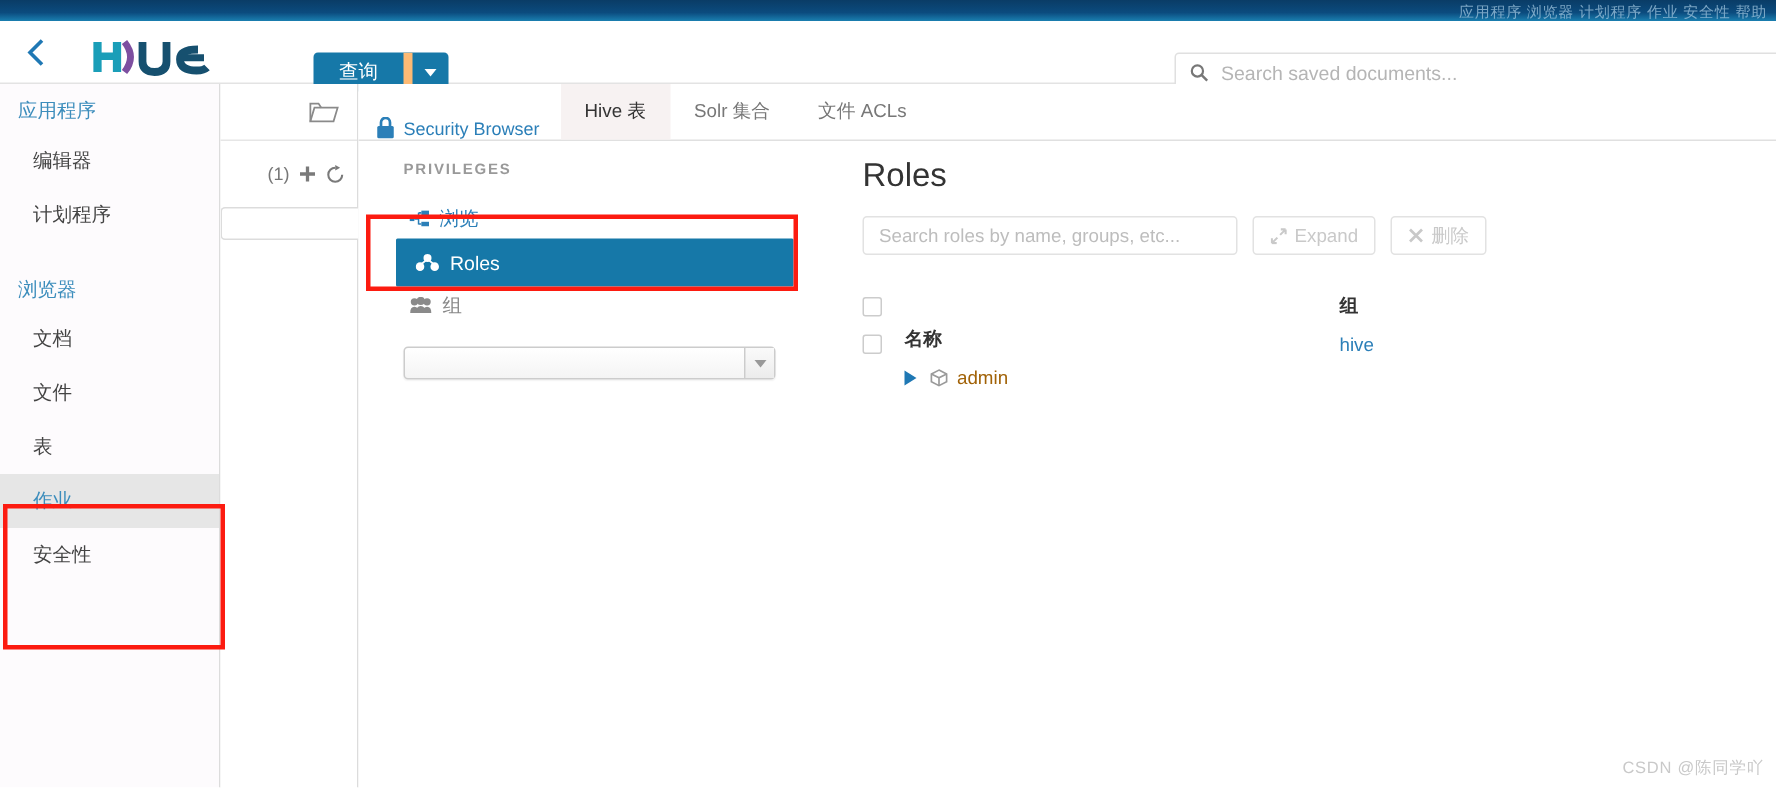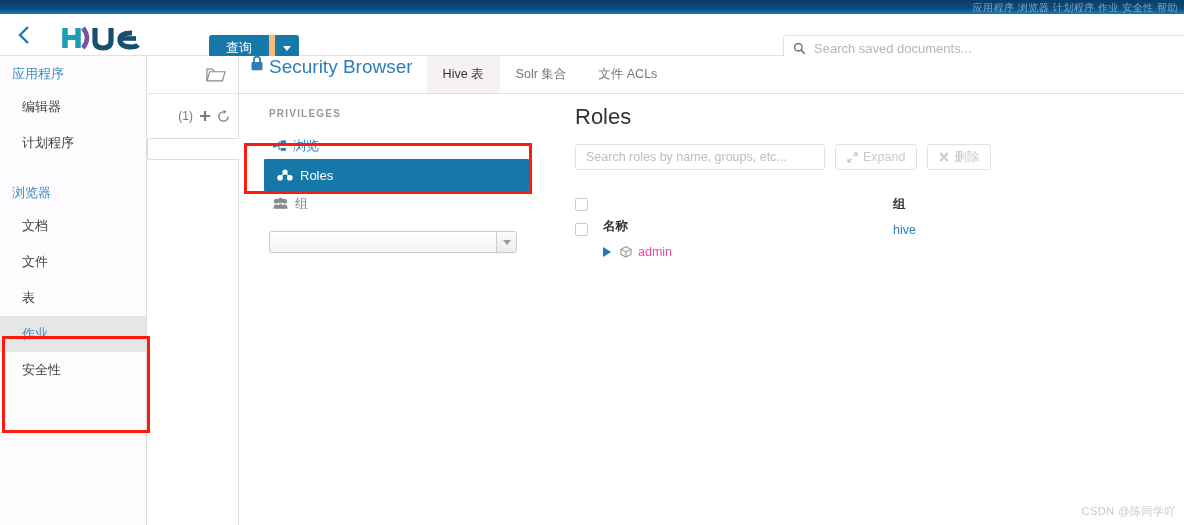--- a/index.html
+++ b/index.html
@@ -109,22 +109,22 @@
   
   .main {
     position: absolute; top: 56px; left: 239px;
     width: 945px; height: 469px; background: #fff;
   }
   .tabbar {
     height: 38px; border-bottom: 1px solid #e0e0e0;
     display: flex; align-items: stretch; background: #fff;
   }
   .brandtab {
-    display: flex; align-items: flex-start; gap: 6px;
-    padding: 0 14px 0 12px; font-size: 19px; color: #2b7fb8;
+    display: flex; align-items: flex-end; gap: 6px;
+    padding: 0 14px 0 12px; font-size: 12px; color: #2b7fb8;
   }
   .tab {
     display: flex; align-items: center; padding: 0 16px;
     font-size: 12.5px; color: #777; cursor: pointer;
   }
   .tab.active { background: #f7f2f2; color: #333; }
 
   .body-split { display: flex; height: 431px; }
 
   
@@ -186,21 +186,21 @@
     border-radius: 2px; background: #fff; margin-right: 15px; cursor: pointer;
   }
   .rhead { font-size: 12.5px; color: #333; font-weight: bold; }
   .c-name { width: 290px; margin-top: 44px; }
   .c-group { width: 60px; }
   .rtri {
     width: 0; height: 0; border-top: 5px solid transparent;
     border-bottom: 5px solid transparent; border-left: 8px solid #1f78b4;
     margin-right: 9px; cursor: pointer;
   }
-  .rcell { font-size: 12.5px; color: #ec4899; display: flex; align-items: center; gap: 6px; justify-content: center; }
+  .rcell { font-size: 12.5px; color: #a16207; display: flex; align-items: center; gap: 6px; justify-content: center; }
   .rlink { font-size: 12.5px; color: #2b7fb8; cursor: pointer; }
 
   
   .redbox { position: absolute; border: 3px solid #fc1b10; pointer-events: none; }
   #redbox-sidebar { left: 2px; top: 336px; width: 148px; height: 97px; }
   #redbox-roles { left: 244px; top: 143px; width: 288px; height: 51px; }
 
   
   .watermark {
     position: absolute; right: 8px; bottom: 6px;

